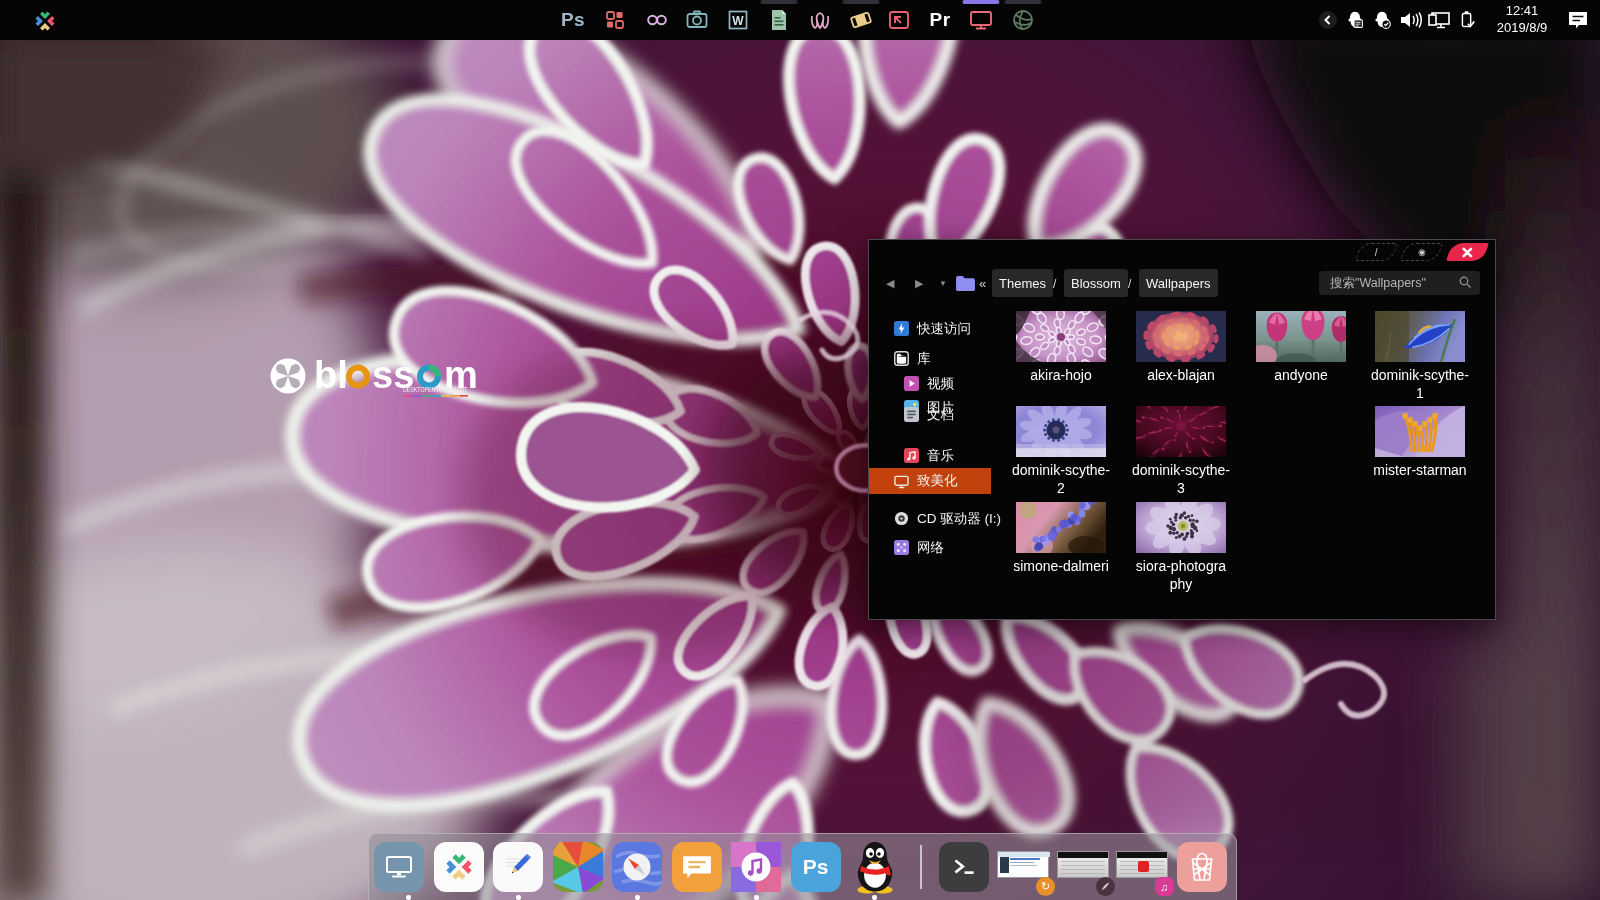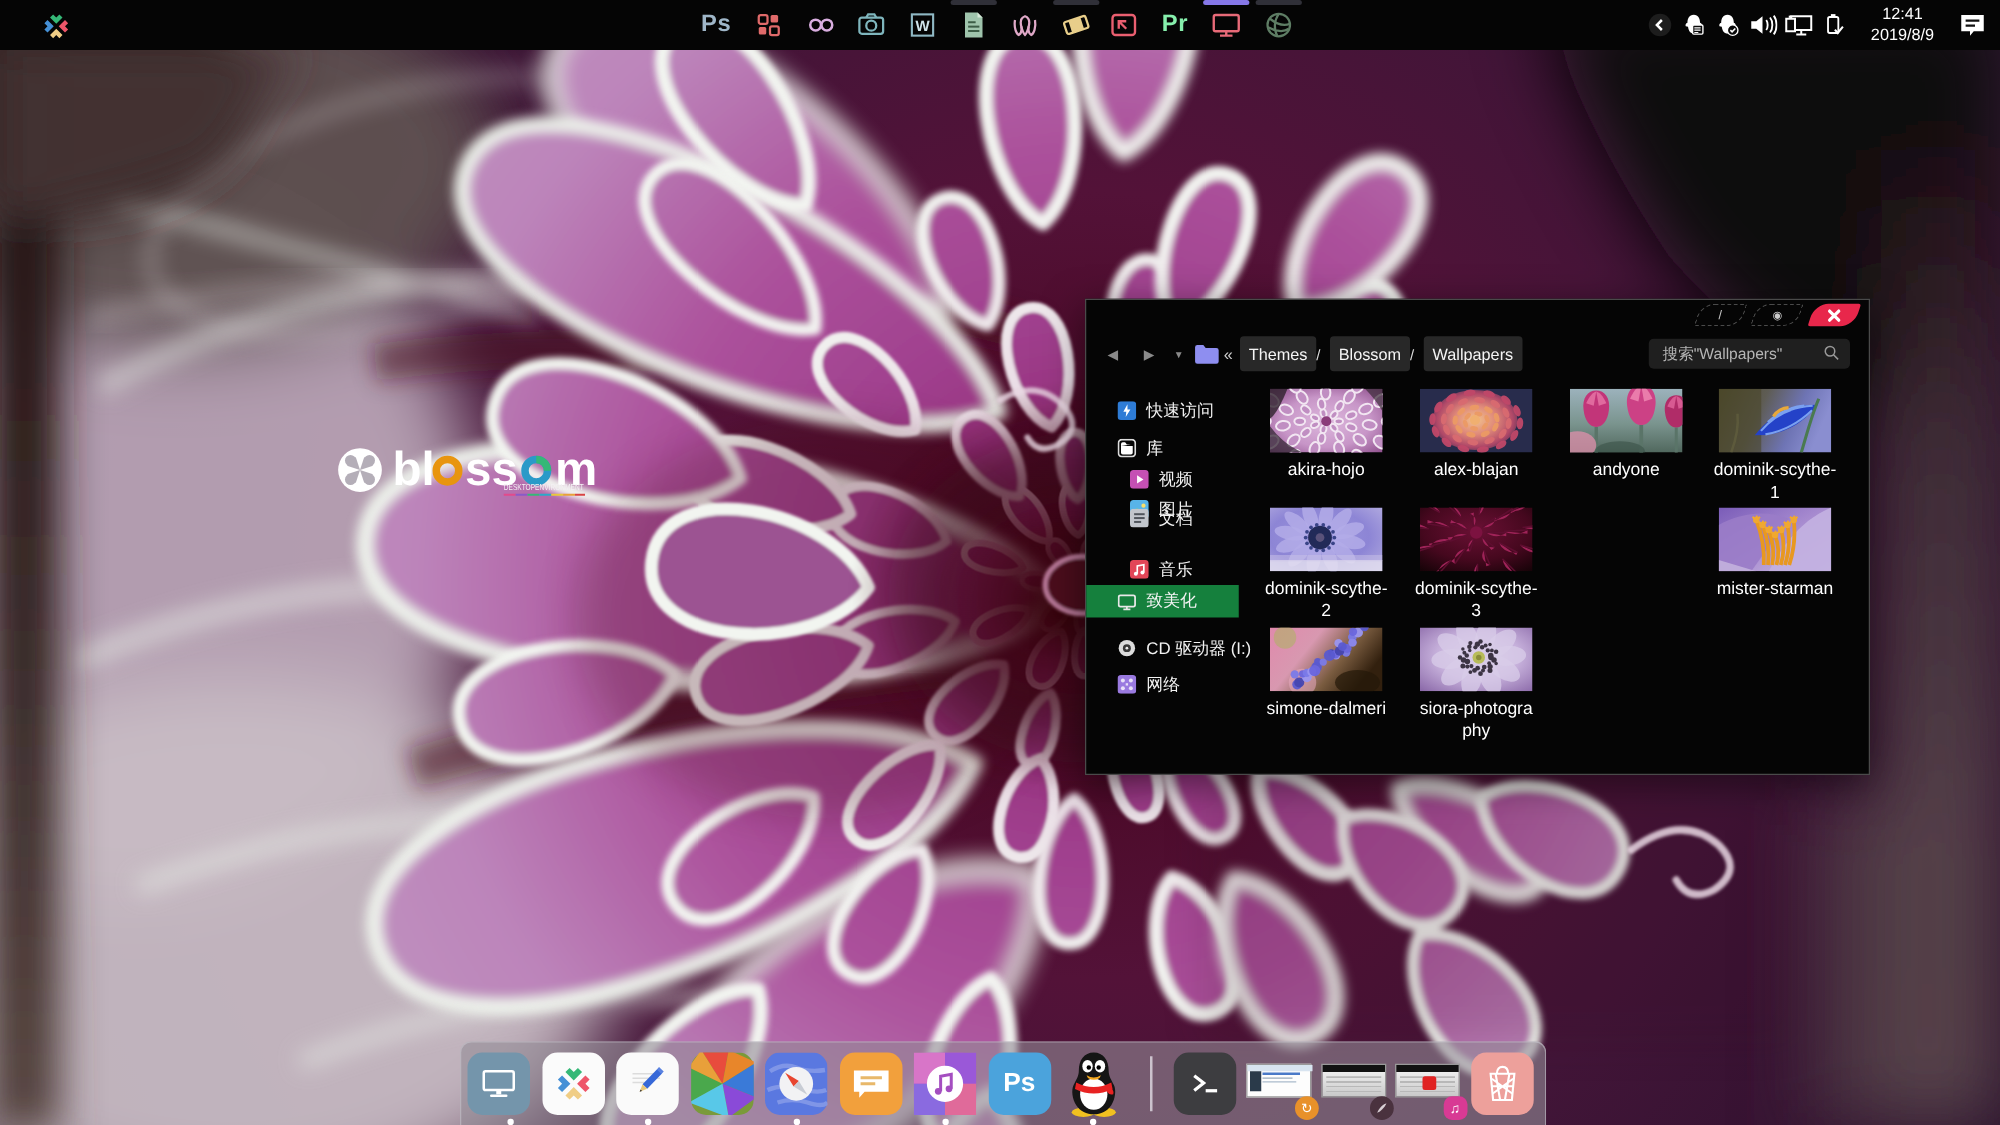--- a/index.html
+++ b/index.html
@@ -18,21 +18,21 @@
 .wbtn span{transform:skewX(18deg)}
 .wbtn.close{background:#e8274b;border:none}
 .wbtn.close svg{transform:skewX(18deg)}
 #toolbar{position:absolute;top:29px;left:0;width:100%;height:30px;color:#bbb}
 #toolbar .tb{position:absolute;top:0;height:28px;display:flex;align-items:center}
 .crumb{background:#282828;color:#f5f5f5;font-size:13px;height:23px;line-height:23px;padding:0 7px;border-radius:3px}
 .sep{color:#ddd;font-size:12px}
 #search{position:absolute;left:450px;top:2px;width:161px;height:24px;background:#1f1f1f;border-radius:4px;color:#b5b5b5;font-size:12.5px;line-height:24px;padding-left:11px}
 .si{position:absolute;left:0;width:147px;height:25px;display:flex;align-items:center;gap:8px;padding-left:25px;color:#f2f2f2;font-size:13.5px;white-space:nowrap}
 .si.sub{padding-left:35px}
-.si.active{background:#15803d;width:122px}
+.si.active{background:#c2410c;width:122px}
 .si svg{flex:0 0 auto}
 .cell{position:absolute;width:120px;text-align:center;color:#fff;font-size:14px;line-height:1.3}
 .cell svg{display:block;margin:0 auto 4px}
 #dock{position:absolute;left:368px;top:833px;width:869px;height:67px;background:rgba(146,140,150,0.6);border:1px solid rgba(205,200,210,0.55);border-bottom:none;border-radius:9px 9px 0 0;z-index:30}
 .di{position:absolute;top:8px;width:50px;height:50px;border-radius:12px;display:flex;align-items:center;justify-content:center}
 .di.qq{background:transparent}
 .dot{position:absolute;top:53px;width:4.5px;height:4.5px;border-radius:50%;background:#fff}
 .dsep{position:absolute;top:11px;width:1.5px;height:44px;background:rgba(250,250,255,0.65)}
 .dth{position:absolute;top:17px;width:52px;height:38px}
 .twin{position:absolute;left:0;top:0;width:52px;height:27px;border:1px solid #999}
@@ -366,21 +366,21 @@
           </g>
         </svg>
       </div>
   <div class="tbi" style="left:879px">
         <svg width="24" height="24" viewBox="0 0 24 24">
           <rect x="3" y="4" width="18" height="16" rx="2.5" fill="none" stroke="#ea5f70" stroke-width="1.9"></rect>
           <path d="M8 9 L14 15 M8 15 V9 H14" stroke="#ea5f70" stroke-width="1.9" fill="none"></path>
         </svg>
       </div>
   <div class="tbi" style="left:920px">
-        <span class="adtxt" style="color:#86efac">Pr</span>
+        <span class="adtxt" style="color:#ffffff">Pr</span>
       </div>
   <div class="tbi" style="left:961px">
         <div class="ind on"></div>
         <svg width="26" height="24" viewBox="0 0 26 24">
           <g fill="none" stroke="#e86a78" stroke-width="1.9">
             <rect x="3" y="4" width="20" height="13" rx="1.5"></rect>
             <path d="M13 17 V20 M8 20.5 H18"></path>
           </g>
         </svg>
       </div>

